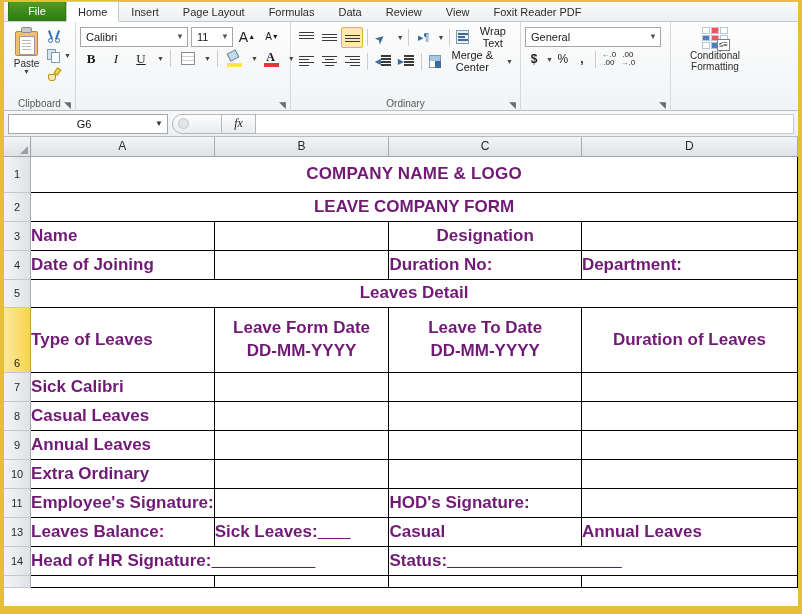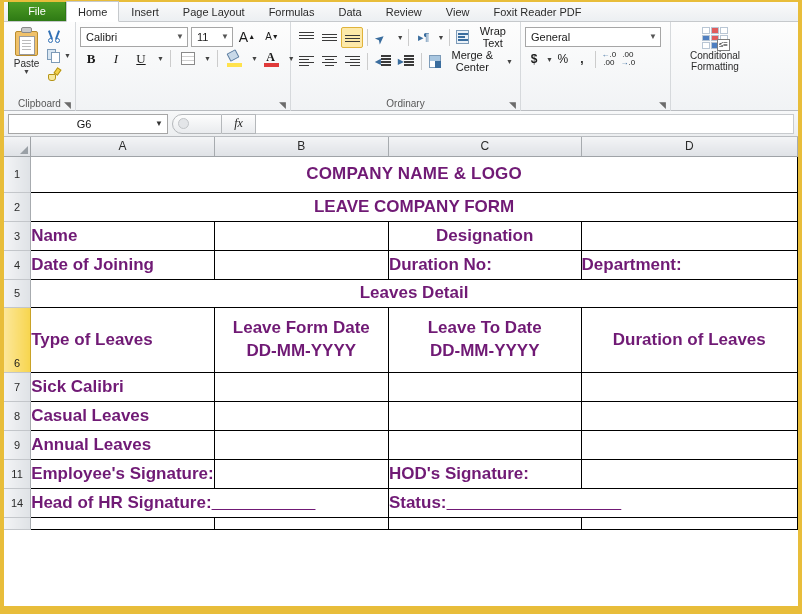--- a/index.html
+++ b/index.html
@@ -707,30 +707,46 @@
       </tr>
 
       <tr style="height:29px">
         <td class="rowhead">9</td>
         <td class="cell first c-left">Annual Leaves</td>
         <td class="cell"></td>
         <td class="cell"></td>
         <td class="cell"></td>
       </tr>
 
+      <tr style="height:29px">
+        <td class="rowhead">10</td>
+        <td class="cell first c-left">Extra Ordinary</td>
+        <td class="cell"></td>
+        <td class="cell"></td>
+        <td class="cell"></td>
+      </tr>
 
       <tr style="height:29px">
         <td class="rowhead">11</td>
         <td class="cell first c-left">Employee's Signature:</td>
         <td class="cell"></td>
         <td class="cell c-left">HOD's Signature:</td>
         <td class="cell"></td>
       </tr>
 
 
+      <tr style="height:29px">
+        <td class="rowhead">13</td>
+        <td class="cell first c-left">Leaves Balance:</td>
+        <td class="cell c-left">
+          <span>Sick Leaves:</span><span class="ul-line">&nbsp;&nbsp;&nbsp;&nbsp;&nbsp;&nbsp;&nbsp;</span>
+        </td>
+        <td class="cell c-left">Casual</td>
+        <td class="cell c-left">Annual Leaves</td>
+      </tr>
 
       <tr style="height:29px">
         <td class="rowhead">14</td>
         <td class="cell first c-left sig-pad" colspan="2">
           <span>Head of HR Signature:</span><span class="ul-line">&nbsp;&nbsp;&nbsp;&nbsp;&nbsp;&nbsp;&nbsp;&nbsp;&nbsp;&nbsp;&nbsp;&nbsp;&nbsp;&nbsp;&nbsp;&nbsp;&nbsp;&nbsp;&nbsp;&nbsp;&nbsp;&nbsp;</span>
         </td>
         <td class="cell c-left" colspan="2">
           <span>Status:</span><span class="ul-line">&nbsp;&nbsp;&nbsp;&nbsp;&nbsp;&nbsp;&nbsp;&nbsp;&nbsp;&nbsp;&nbsp;&nbsp;&nbsp;&nbsp;&nbsp;&nbsp;&nbsp;&nbsp;&nbsp;&nbsp;&nbsp;&nbsp;&nbsp;&nbsp;&nbsp;&nbsp;&nbsp;&nbsp;&nbsp;&nbsp;&nbsp;&nbsp;&nbsp;&nbsp;&nbsp;&nbsp;&nbsp;</span>
         </td>
       </tr>

